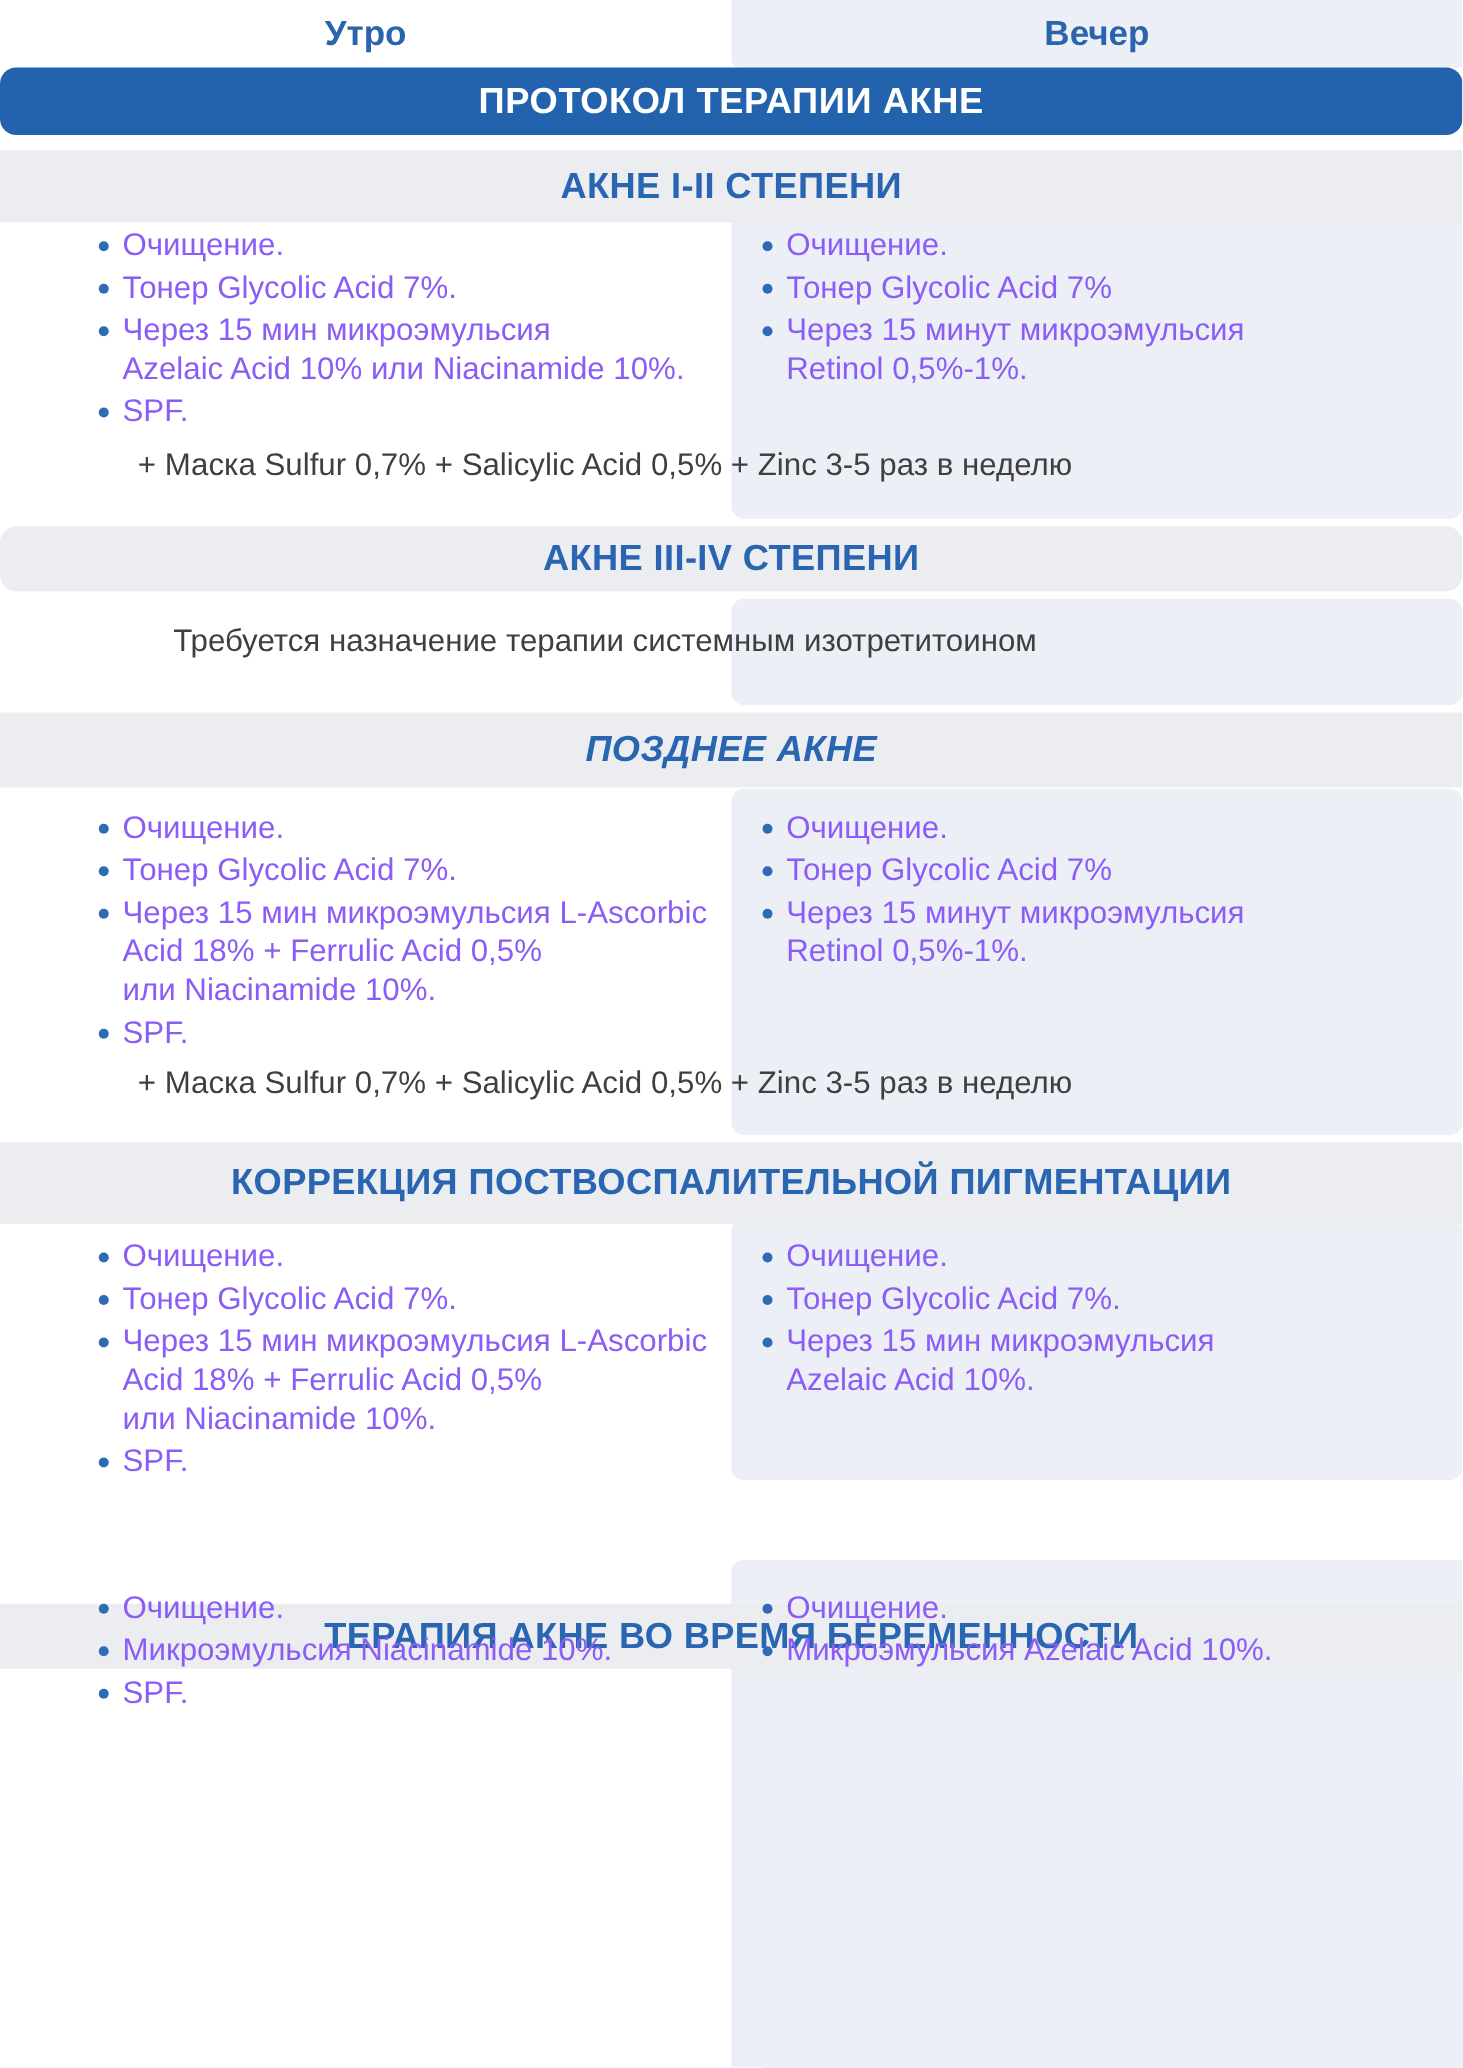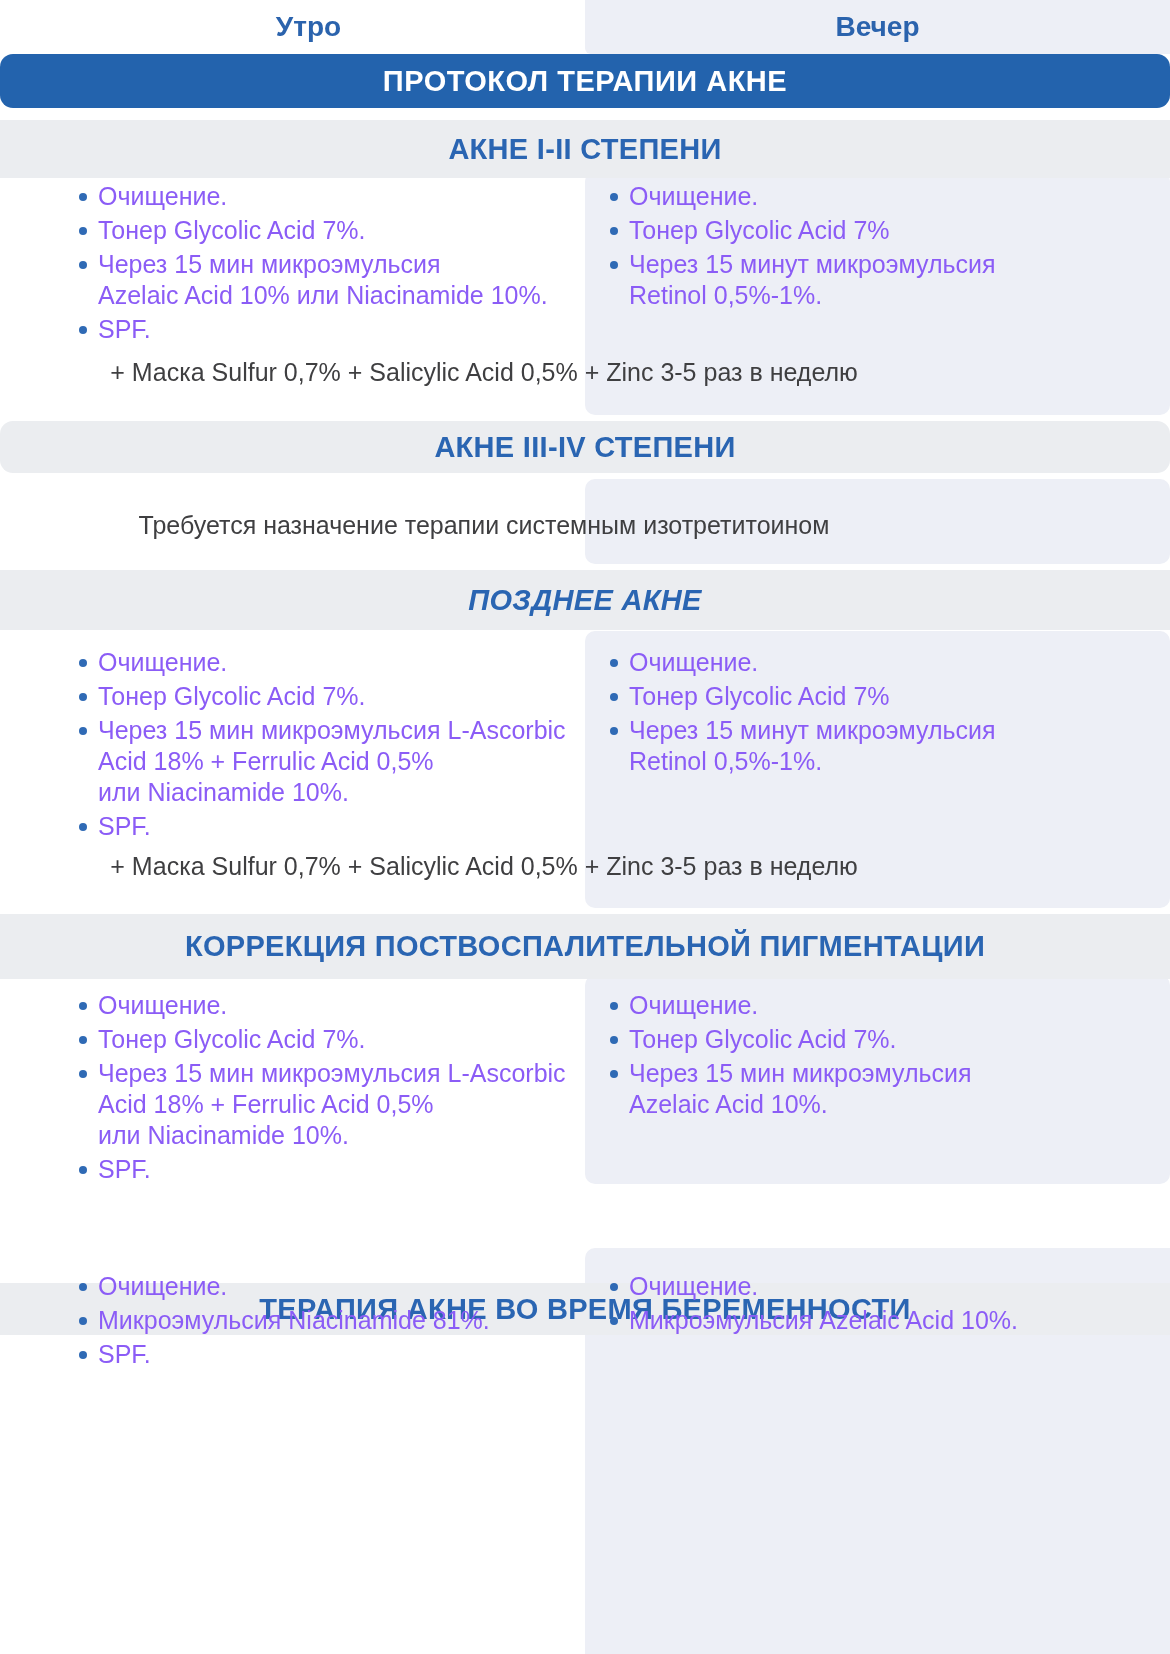--- a/index.html
+++ b/index.html
@@ -20,21 +20,21 @@
   .p3{top:479px;height:85px;}
   .p4{top:631px;height:277px;}
   .p5{top:975px;height:209px;}
   .p6{top:1248px;height:406px;border-radius:10px 0 0 0;}
 
   .col-header{
     position:absolute;top:0;height:54px;width:585px;
     display:flex;align-items:center;justify-content:center;
     color:#2b63ad;font-size:28px;font-weight:bold;
   }
-  .col-header.morning{left:16px;}
+  .col-header.morning{left:0;}
   .col-header.evening{left:585px;}
 
   .banner{
     position:absolute;left:0;top:54px;width:1170px;height:54px;
     background:#2363ad;
     display:flex;align-items:center;justify-content:center;
     color:#ffffff;font-size:29px;font-weight:bold;letter-spacing:.5px;border-radius:13px;
   }
   .band{
     position:absolute;left:0;width:1170px;
@@ -67,21 +67,21 @@
   #s4-m{left:78px;top:990px;width:510px;}
   #s4-e{left:609px;top:990px;width:545px;}
   #s5-m{left:78px;top:1271px;width:510px;}
   #s5-e{left:609px;top:1271px;width:545px;}
 
   .note{
     position:absolute;left:0;width:968px;
     text-align:center;color:#3f3f41;font-size:25px;line-height:30px;
   }
   #mask1{top:357px;}
-  #note2{top:510px;}
+  #note2{top:498px;}
   #mask2{top:851px;}
 </style>
 </head>
 <body>
 
 <div class="page">
 
   <div class="right-bg p1"></div>
   <div class="right-bg p2"></div>
   <div class="right-bg p3"></div>
@@ -159,21 +159,21 @@
     </ul>
   <ul id="s4-e" class="routine">
       <li>Очищение.</li>
       <li>Тонер Glycolic Acid 7%.</li>
       <li>Через 15 мин микроэмульсия
 Azelaic Acid 10%.</li>
     </ul>
 
   <ul id="s5-m" class="routine">
       <li>Очищение.</li>
-      <li>Микроэмульсия Niacinamide 81%.</li>
+      <li>Микроэмульсия Niacinamide 10%.</li>
       <li>SPF.</li>
     </ul>
   <ul id="s5-e" class="routine">
       <li>Очищение.</li>
       <li>Микроэмульсия Azelaic Acid 10%.</li>
     </ul>
 
 </div>
 
 </body></html>

